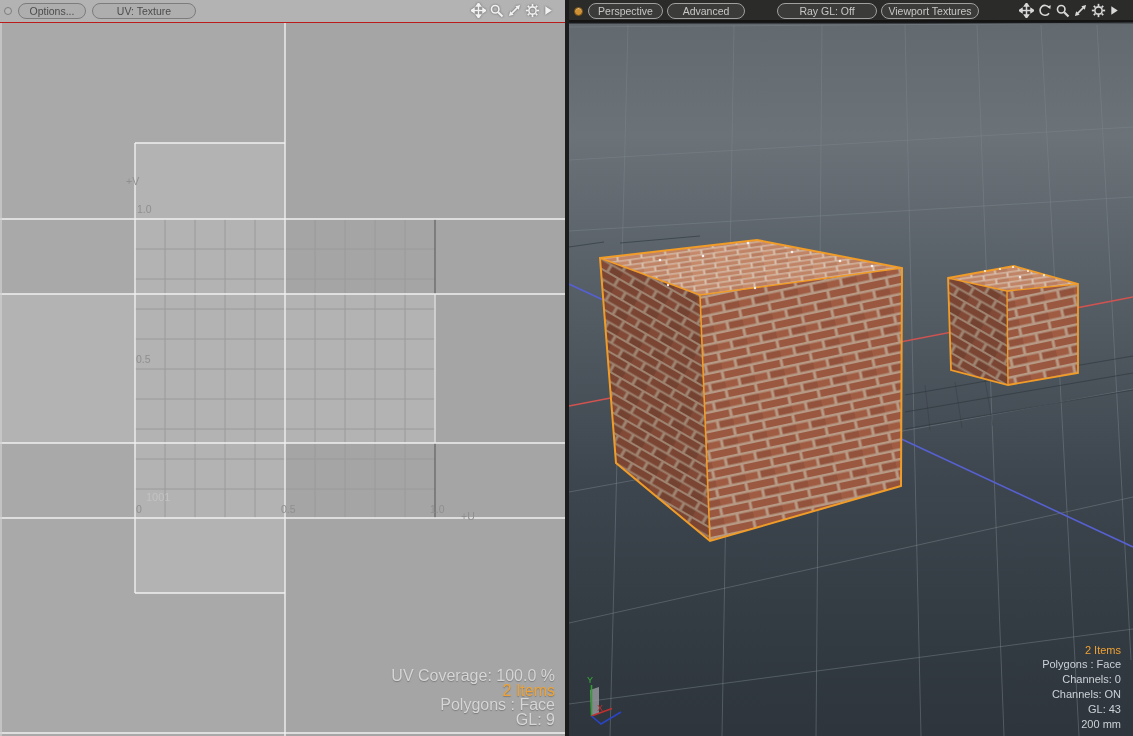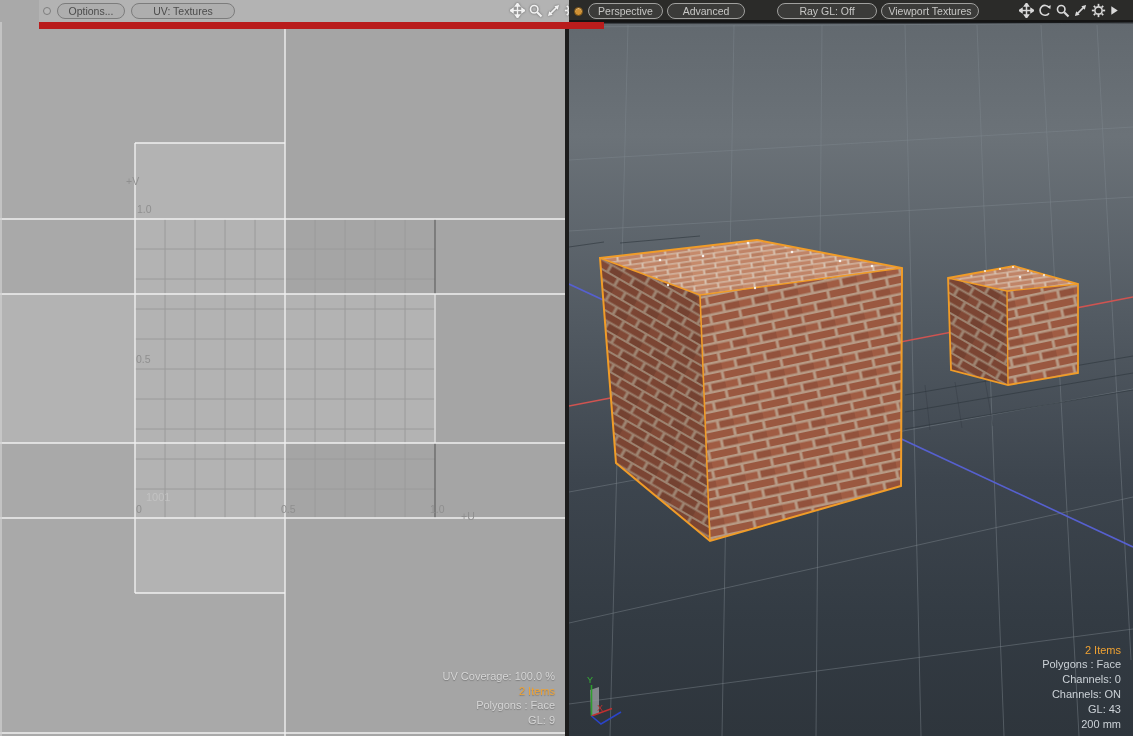--- a/index.html
+++ b/index.html
@@ -2,34 +2,34 @@
 <html><head>
 <meta charset="utf-8">
 <style>
   html,body{margin:0;padding:0;background:#1e1e1e;}
   .app{position:relative;width:1133px;height:736px;overflow:hidden;
        font-family:"Liberation Sans","DejaVu Sans",sans-serif;}
   
   .left-panel{position:absolute;left:0;top:0;width:565px;height:736px;background:#a9a9a9;}
   .uv-canvas{position:absolute;left:0;top:0;display:block;}
   .lp-header{position:absolute;left:0;top:0;width:565px;height:22px;background:#b3b3b3;
-             border-bottom:7px solid #b91c1c;z-index:3;margin-left:39px;}
+             border-bottom:1px solid #b91c1c;z-index:3;}
   .pill{position:absolute;top:3px;height:16px;border-radius:9px;font-size:10.5px;
         line-height:14px;text-align:center;padding:0;cursor:default;}
   .pill-light{background:#aeaeae;border:1px solid #7c7c7c;color:#4c4c4c;}
   .pill-dark{background:#3b3b39;border:1px solid #a0a09e;color:#c7c7c5;}
   .lp-circle{position:absolute;left:4px;top:7px;width:8px;height:8px;border-radius:50%;
              border:1px solid #7d7d7d;background:#b7b7b7;box-sizing:border-box;}
   .rp-circle{position:absolute;left:5px;top:7px;width:9px;height:9px;border-radius:50%;
              background:#cf9033;border:1px solid #6e4d16;box-sizing:border-box;
              box-shadow:inset 0 1px 1px rgba(255,255,255,.4);}
   .hicons{position:absolute;top:3px;display:flex;gap:3px;z-index:4;}
   .hicons svg{display:block;}
   .hicons-light svg{filter:drop-shadow(0 0 1px #606060);}
-  .lp-stats{position:absolute;right:10px;bottom:8px;text-align:right;font-size:11px;
+  .lp-stats{position:absolute;right:10px;bottom:8px;text-align:right;font-size:16px;
             line-height:14.8px;color:#d6d6d6;z-index:3;
             text-shadow:0 1px 1px rgba(90,90,90,.55);}
   .orange{color:#efa233;}
   
   .panel-divider{position:absolute;left:565px;top:0;width:4px;height:736px;background:#1c1c1c;}
   
   .right-panel{position:absolute;left:569px;top:0;width:564px;height:736px;background:#2e353c;}
   .rp-header{position:absolute;left:0;top:0;width:564px;height:22px;background:#2b2b29;
              border-bottom:2px solid #141414;z-index:3;box-sizing:border-box;}
   .vp-canvas{position:absolute;left:0;top:22px;display:block;}
@@ -94,21 +94,21 @@
       <text class="uvlabel" x="136" y="513">0</text>
       <text class="uvlabel" x="281" y="513">0.5</text>
       <text class="uvlabel" x="430" y="513">1.0</text>
       <text class="uvlabel" x="461" y="520">+U</text>
       <text class="udim" x="146" y="501">1001</text>
     </svg>
 
     <div class="lp-header">
       <span class="lp-circle"></span>
       <button class="pill pill-light" style="left:18px;width:68px">Options...</button>
-      <button class="pill pill-light" style="left:92px;width:104px">UV: Textures</button>
+      <button class="pill pill-light" style="left:92px;width:104px">UV: Texture</button>
       <span class="hicons hicons-light" style="right:12px">
         <svg width="15" height="15" viewBox="0 0 14 14">
           <g stroke="#f2f2f2" stroke-width="1.4" fill="#f2f2f2">
             <line x1="7" y1="2.6" x2="7" y2="11.4"></line>
               <line x1="2.6" y1="7" x2="11.4" y2="7"></line>
             <polygon points="7,0.2 5.2,2.8 8.8,2.8"></polygon>
               <polygon points="7,13.8 5.2,11.2 8.8,11.2"></polygon>
             <polygon points="0.2,7 2.8,5.2 2.8,8.8"></polygon>
               <polygon points="13.8,7 11.2,5.2 11.2,8.8"></polygon>
           </g>

